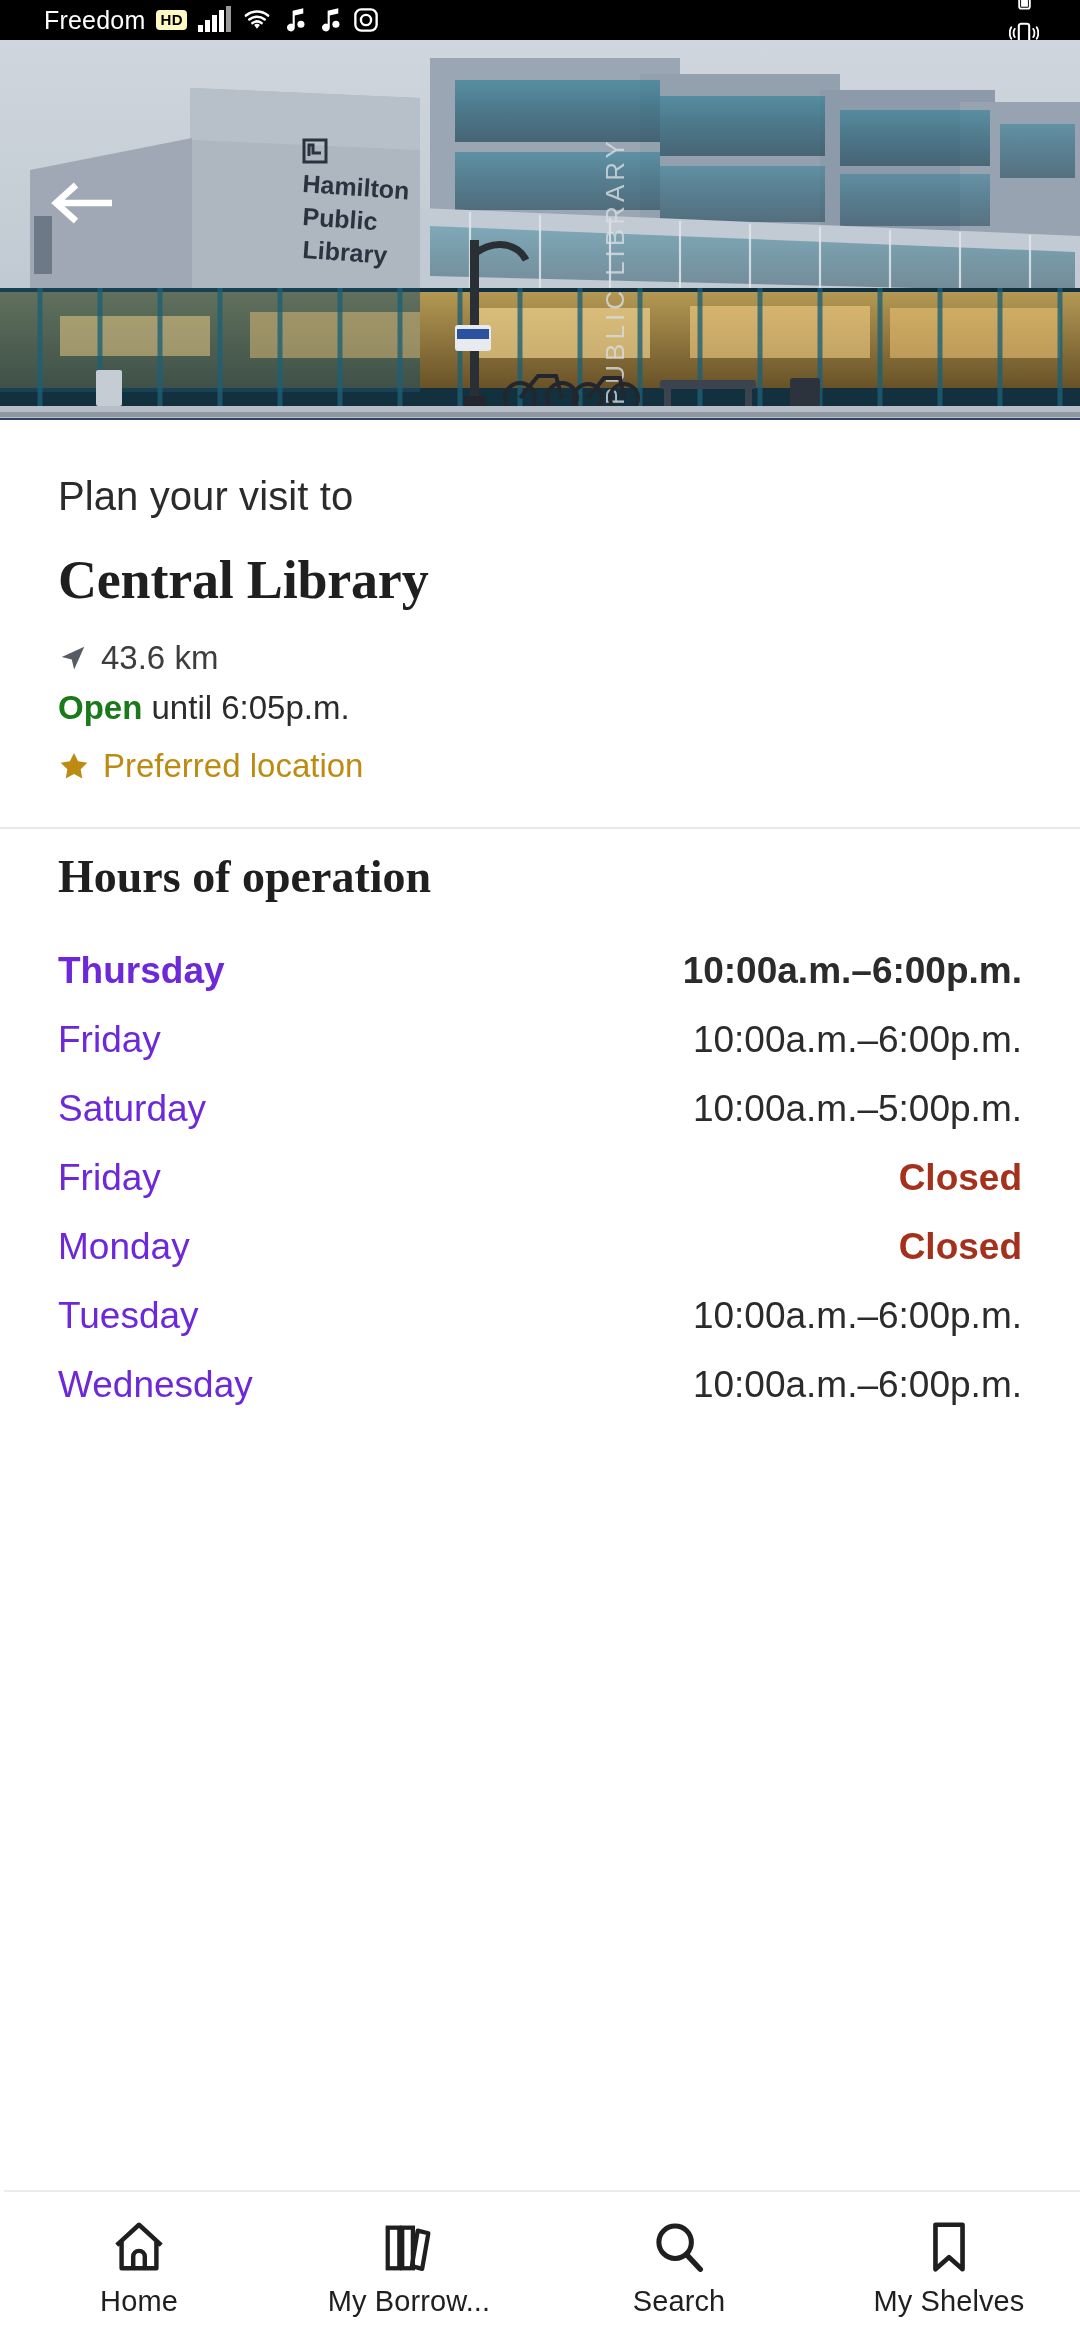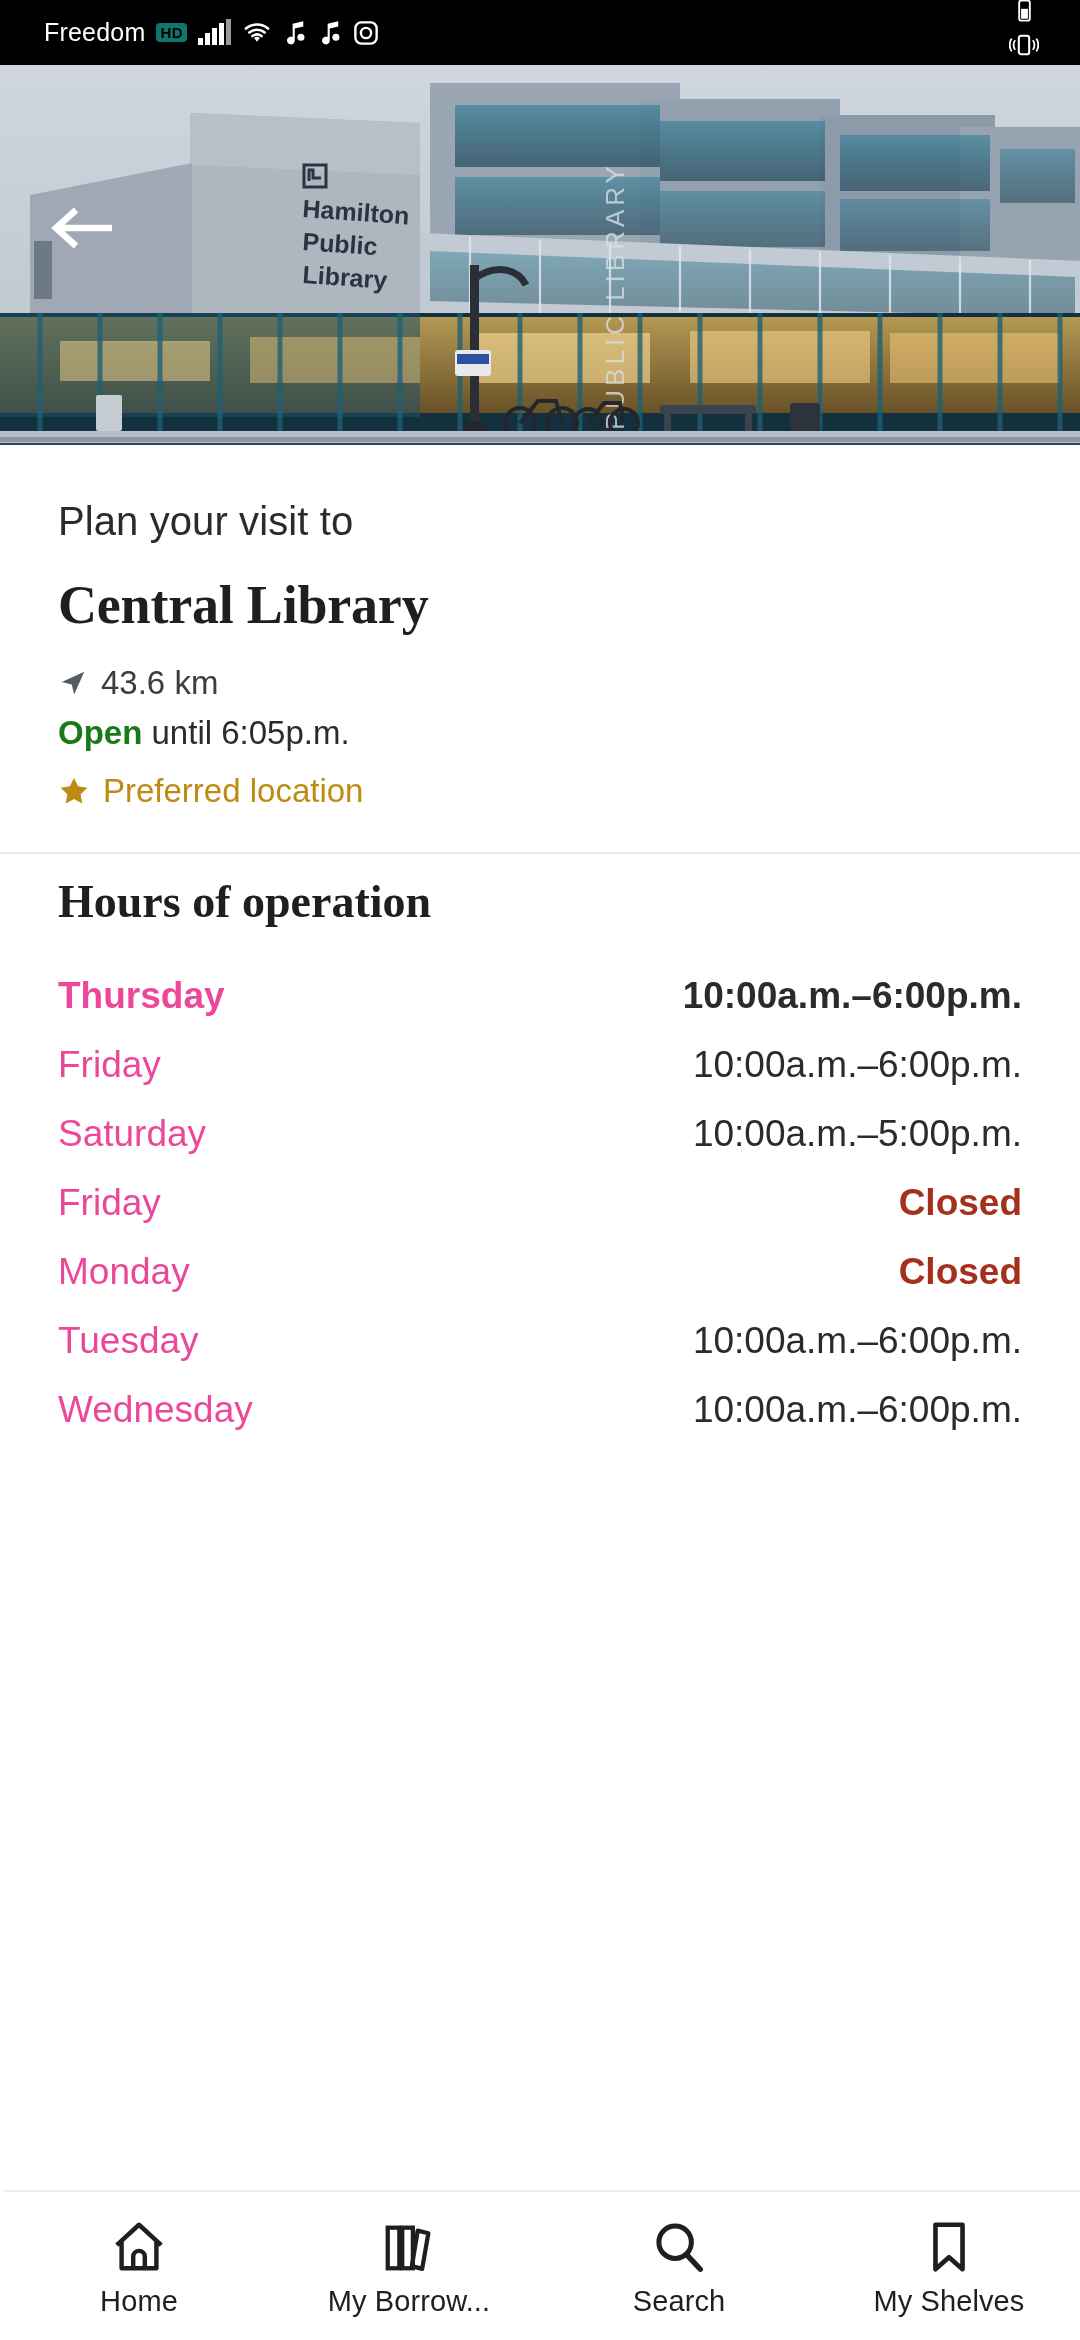--- a/index.html
+++ b/index.html
@@ -6,29 +6,29 @@
   html,body { width:1080px; height:2340px; }
   body {
     font-family:"Liberation Sans", sans-serif;
     background:#ffffff;
     overflow:hidden;
   }
   .phone { position:relative; width:1080px; height:2340px; background:#fff; }
 
   
   .statusbar {
-    height:65px; background:#000; color:#fff;
+    height:40px; background:#000; color:#fff;
     display:flex; align-items:center; justify-content:space-between;
     padding:0 26px 0 44px;
   }
   .sb-left { display:flex; align-items:center; gap:11px; }
   .sb-right { display:flex; align-items:center; gap:9px;flex-direction:column; }
   .carrier { font-size:25px; letter-spacing:.2px; font-family:"Liberation Sans", sans-serif; }
   .hd-badge {
-    font-size:15px; font-weight:bold; background:#0f766e; color:#000;
+    font-size:15px; font-weight:bold; background:#fef9c3; color:#000;
     border-radius:4px; padding:1px 4px; line-height:1.15; letter-spacing:.5px;
   }
   .sb-icon { display:inline-flex; align-items:center; justify-content:center; }
   .sb-pct { font-size:25px; margin:0 1px 0 2px; }
   .sb-time { font-size:27px; margin-left:6px; letter-spacing:.3px; }
 
   
   .bars { display:flex; align-items:flex-end; gap:2.5px; height:24px; }
   .bars i { width:4.5px; background:#fff; display:block; }
   .bars i:nth-child(1){height:7px;} .bars i:nth-child(2){height:12px;}
@@ -66,21 +66,21 @@
   
   .hours { padding:21px 58px 30px 58px; }
   .hours-title {
     font-family:"Liberation Serif", serif; font-weight:bold;
     font-size:46px; color:#1f1f1f; margin-bottom:34px;
   }
   .hours-row {
     display:flex; justify-content:space-between; align-items:baseline;
     padding:13px 0 14px 0;
   }
-  .day { font-size:37px; color:#ec4899; }
+  .day { font-size:37px; color:#6d28d9; }
   .hrs { font-size:37px; color:#2b2b2b; text-align:right; }
   .hours-row.today .day, .hours-row.today .hrs { font-weight:bold; }
   .hrs.closed { font-weight:bold; }
 
   
   .navbar {
     position:absolute; left:4px; bottom:0; width:1080px; height:150px;
     background:#fff; border-top:2px solid #ececec;
     display:flex; align-items:center;
   }

